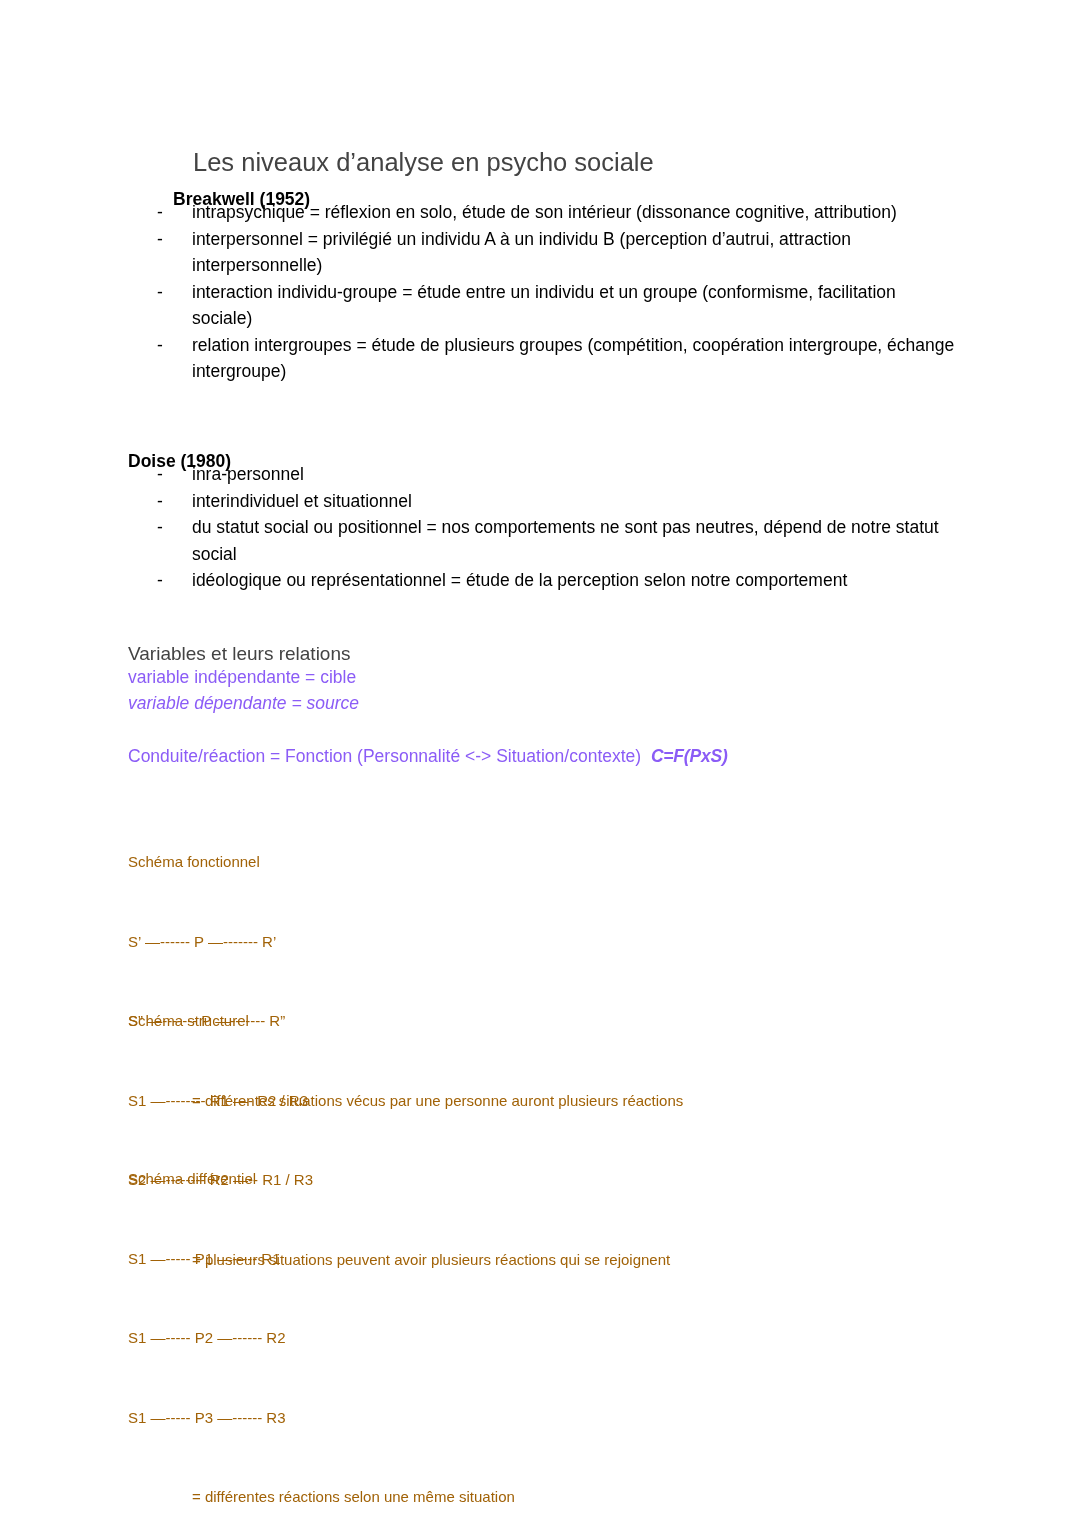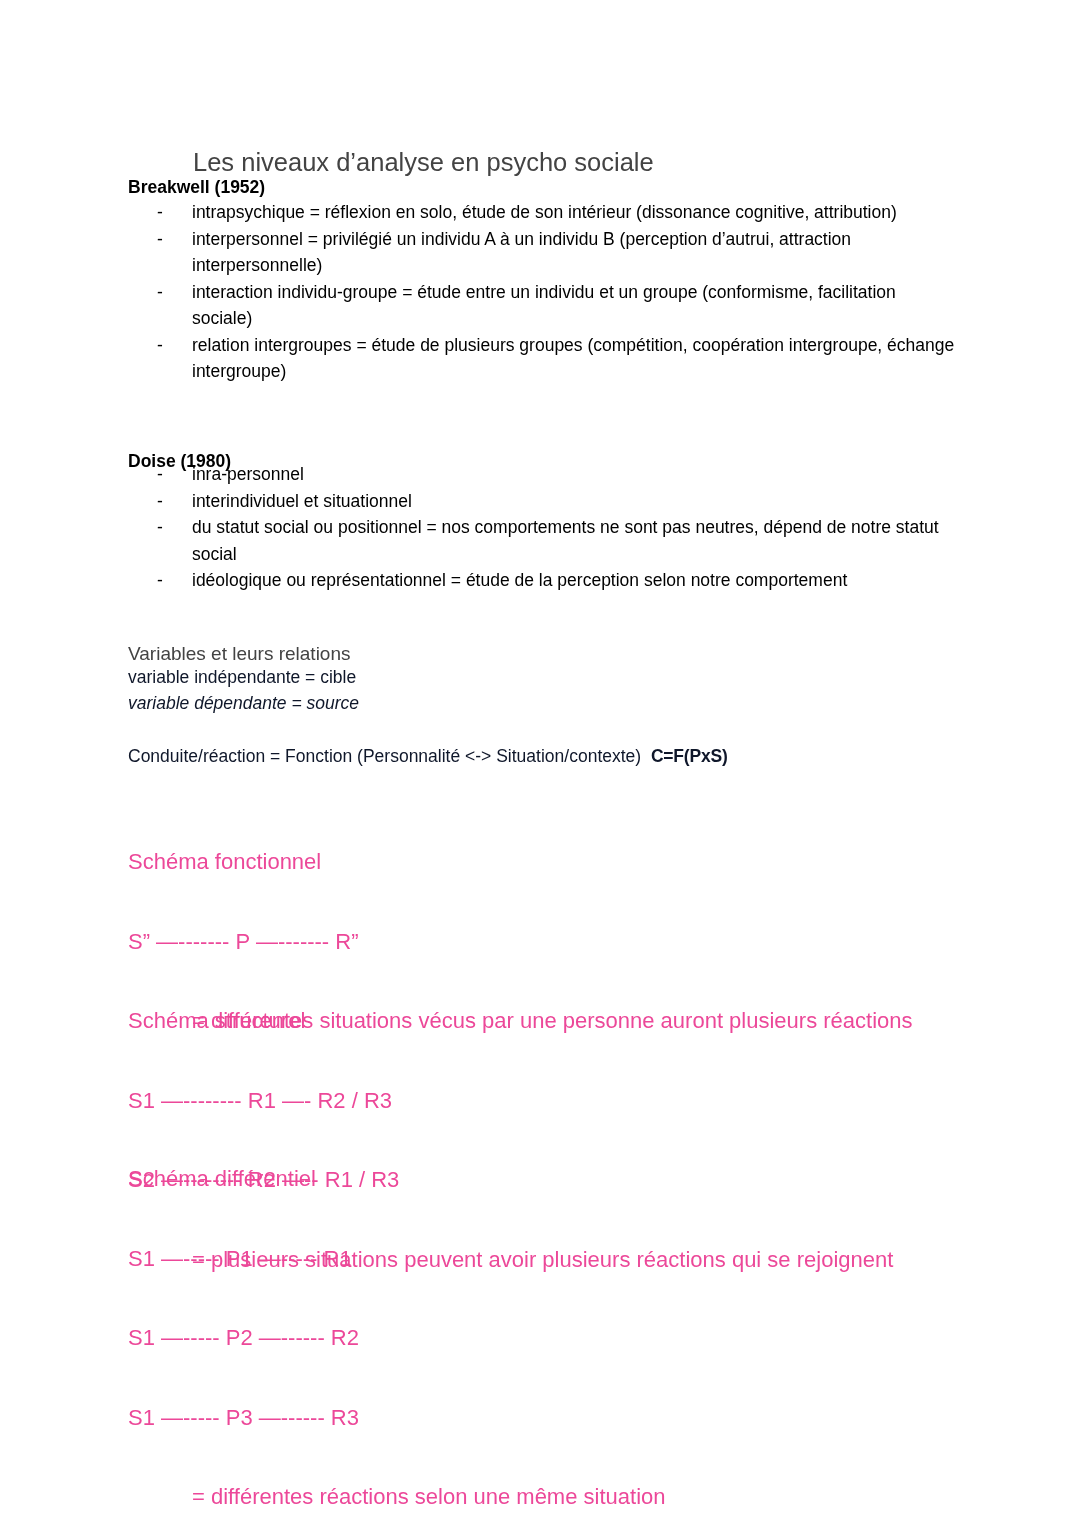--- a/index.html
+++ b/index.html
@@ -58,26 +58,27 @@
     color: #000000;
     white-space: nowrap;
   }
 
   
   .para {
     position: absolute;
     left: 128px;
     font-size: 17.5px;
     line-height: 26.5px;
-    color: #0f172a;
+    color: #8b5cf6;
     white-space: nowrap;
   }
 
   .formula {
     font-weight: bold;
+    font-style: italic;
     letter-spacing: -0.2px;
     text-align: right;
   }
 
   
   .bullet-list {
     position: absolute;
     left: 128px;
     margin: 0;
     padding: 0;
@@ -97,23 +98,23 @@
     top: 0;
   }
   .bullet-list li .btext {
     display: block;
   }
 
   
   .schema-block {
     position: absolute;
     left: 128px;
-    font-size: 22px;
+    font-size: 15px;
     line-height: 26.5px;
-    color: #ec4899;
+    color: #a16207;
     white-space: pre;
   }
   .schema-block .schema-label {
     display: block;
     white-space: nowrap;
   }
   .schema-block .schema-row {
     display: block;
     white-space: pre;
   }
@@ -123,21 +124,21 @@
     white-space: nowrap;
   }
 </style>
 </head>
 <body>
 
 <div class="page">
 
   <h1 class="doc-title">Les niveaux d’analyse en psycho sociale</h1>
 
-  <h2 class="author-heading" style="top:160px;">Breakwell (1952)</h2>
+  <h2 class="author-heading" style="top:172px;margin-left:45px;">Breakwell (1952)</h2>
 
   <ul class="bullet-list" style="top:199px; width:830px;">
     <li>
       <span class="dash">-</span>
       <span class="btext">intrapsychique = réflexion en solo, étude de son intérieur (dissonance cognitive, attribution)</span>
     </li>
     <li>
       <span class="dash">-</span>
       <span class="btext">interpersonnel = privilégié un individu A à un individu B (perception d’autrui, attraction interpersonnelle)</span>
     </li>
@@ -177,20 +178,21 @@
   <div class="para" style="top:664px;">variable indépendante = cible</div>
 
   <div class="para" style="top:690px;font-style:italic;">variable dépendante = source</div>
 
   <div class="para" style="top:743px;">
     <span>Conduite/réaction = Fonction (Personnalité &lt;-&gt; Situation/contexte)</span><span>&nbsp; </span><span class="formula">C=F(PxS)</span>
   </div>
 
   <div class="schema-block" style="top:796px;">
     <span class="schema-label">Schéma fonctionnel</span>
+    <span class="schema-row">S’ —------ P —------- R’</span>
     <span class="schema-row">S” —------- P —------- R”</span>
     <span class="schema-note">= différentes situations vécus par une personne auront plusieurs réactions</span>
   </div>
 
   <div class="schema-block" style="top:955px;">
     <span class="schema-label">Schéma structurel</span>
     <span class="schema-row">S1 —-------- R1 —- R2 / R3</span>
     <span class="schema-row">S2 —-------- R2 —-- R1 / R3</span>
     <span class="schema-note">= plusieurs situations peuvent avoir plusieurs réactions qui se rejoignent</span>
   </div>

